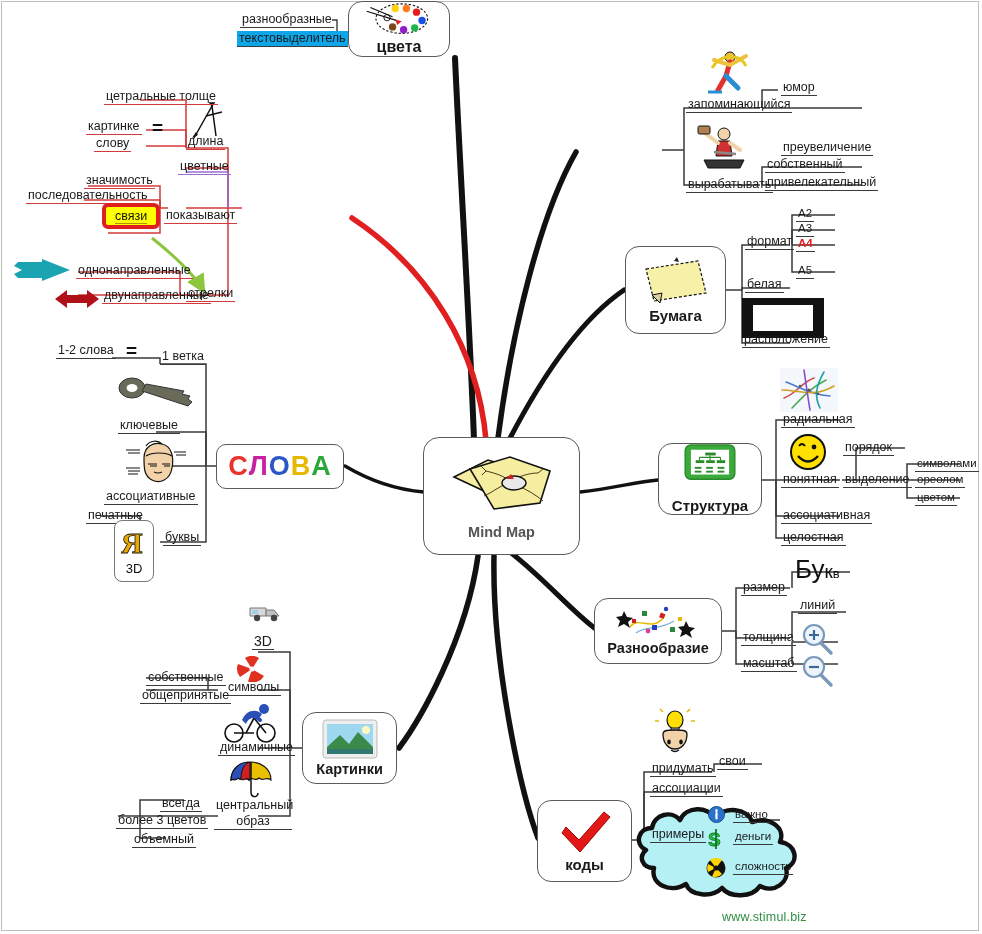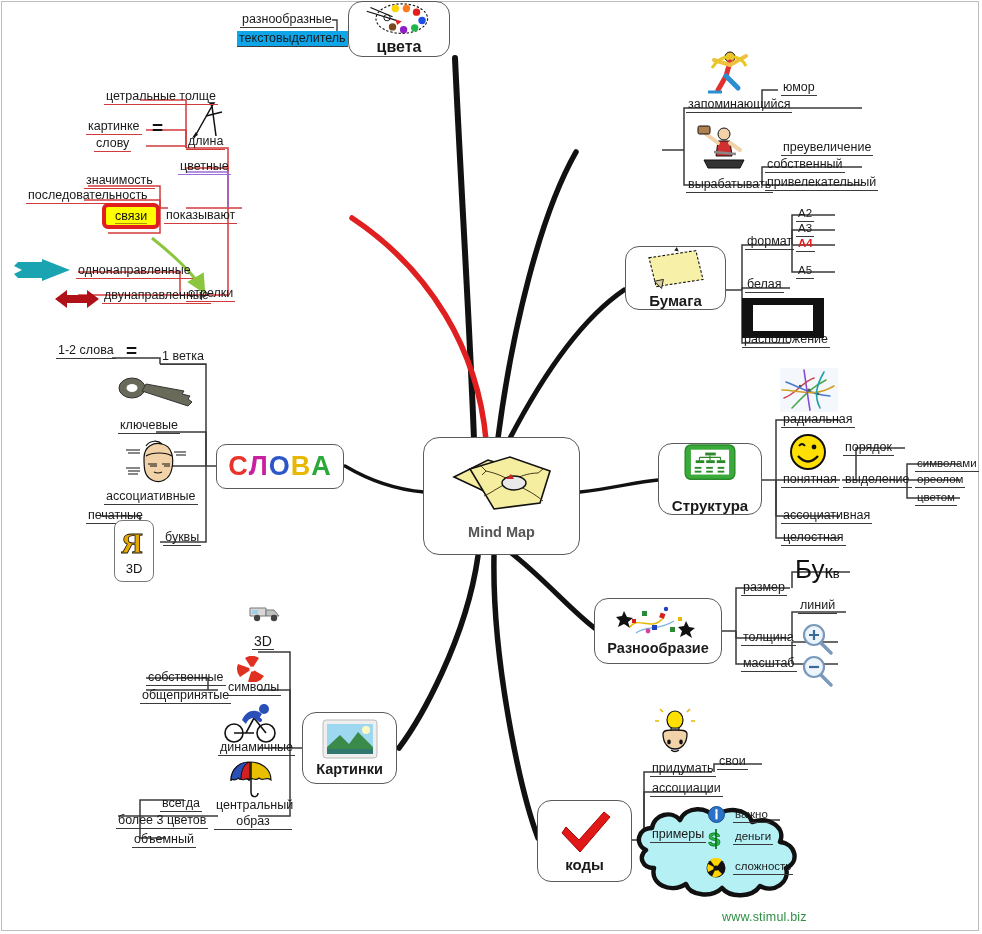--- a/index.html
+++ b/index.html
@@ -259,21 +259,21 @@
       <path d="M14,36 L54,36 L50,44 L18,44 z" fill="#333" stroke="#111"></path>
       <path d="M24,28 L46,30" stroke="#888" stroke-width="2.5"></path>
     </svg>
   </div>
   <div class="lab u" style="left:686px;top:177px;">вырабатывать</div>
   <div class="lab u" style="left:781px;top:80px;">юмор</div>
   <div class="lab u" style="left:781px;top:97px;margin-top:43px;">преувеличение</div>
   <div class="lab u" style="left:765px;top:157px;">собственный</div>
   <div class="lab u" style="left:765px;top:175px;">привелекательный</div>
 
-  <div class="node" style="left:625px;top:246px;width:101px;height:64px;text-align:right;">
+  <div class="node" style="left:625px;top:246px;width:101px;height:88px;text-align:right;">
     <svg width="72" height="48" viewBox="0 0 72 48">
       <path d="M6,12 L58,4 L66,36 L14,44 z" fill="#f7f0a8" stroke="#111" stroke-width="1.2" stroke-dasharray="3 2"></path>
       <path d="M12,38 L22,36 L20,46 z" fill="#d8d0a0" stroke="#111" stroke-width="1"></path>
       <path d="M34,4 l3,-4 l2,5 z" fill="#222"></path>
     </svg>
     <div class="cap" style="font-size:15px;margin-top:3px;">Бумага</div>
   </div>
   <div class="lab u" style="left:745px;top:234px;">формат</div>
   <div class="lab u" style="left:745px;top:277px;">белая</div>
   <div class="imgbox" style="left:742px;top:298px;">

